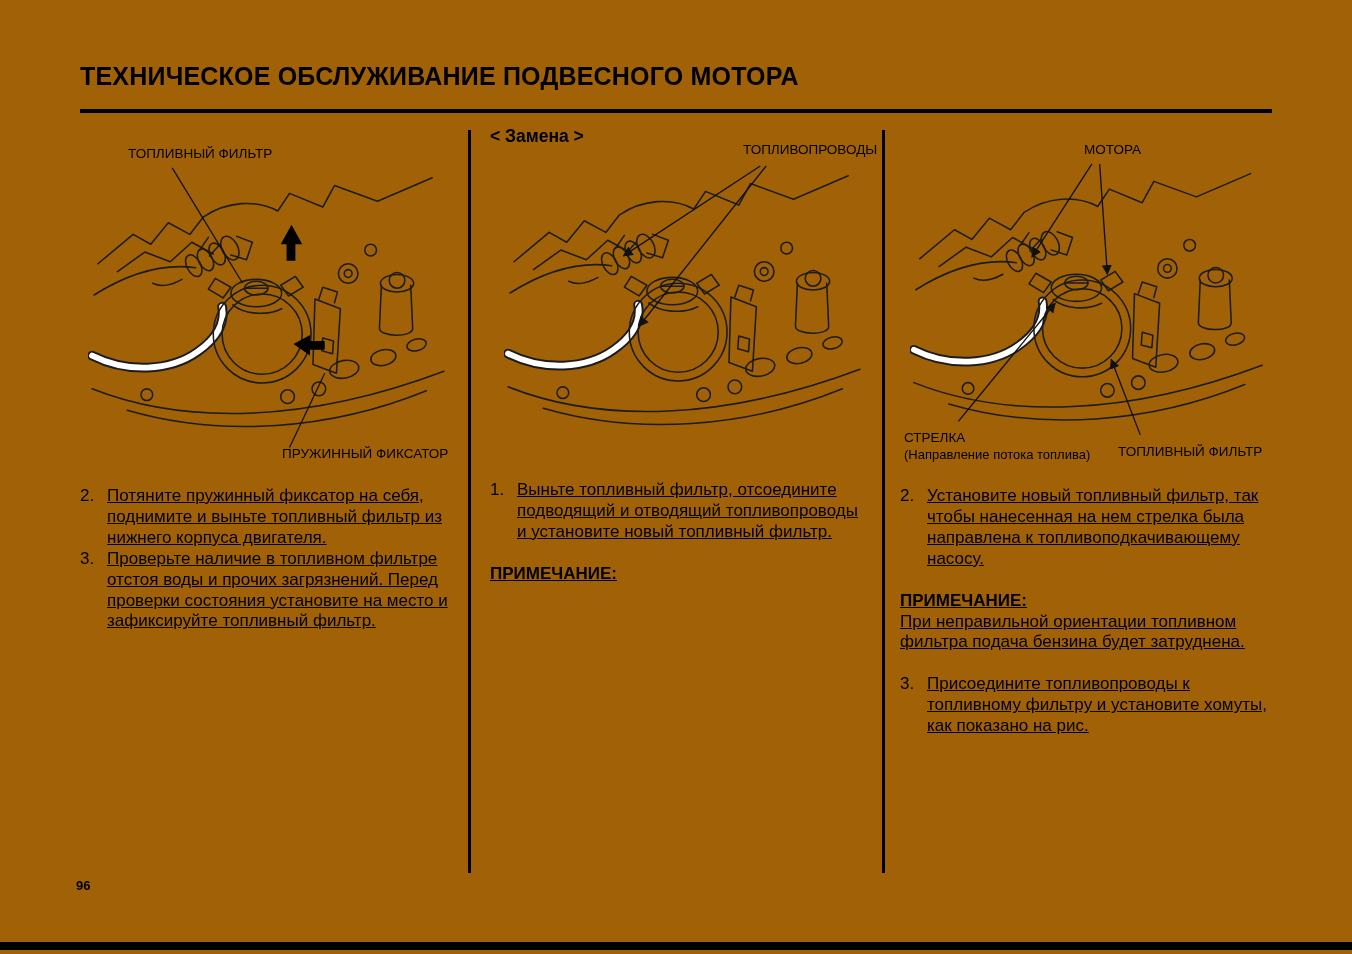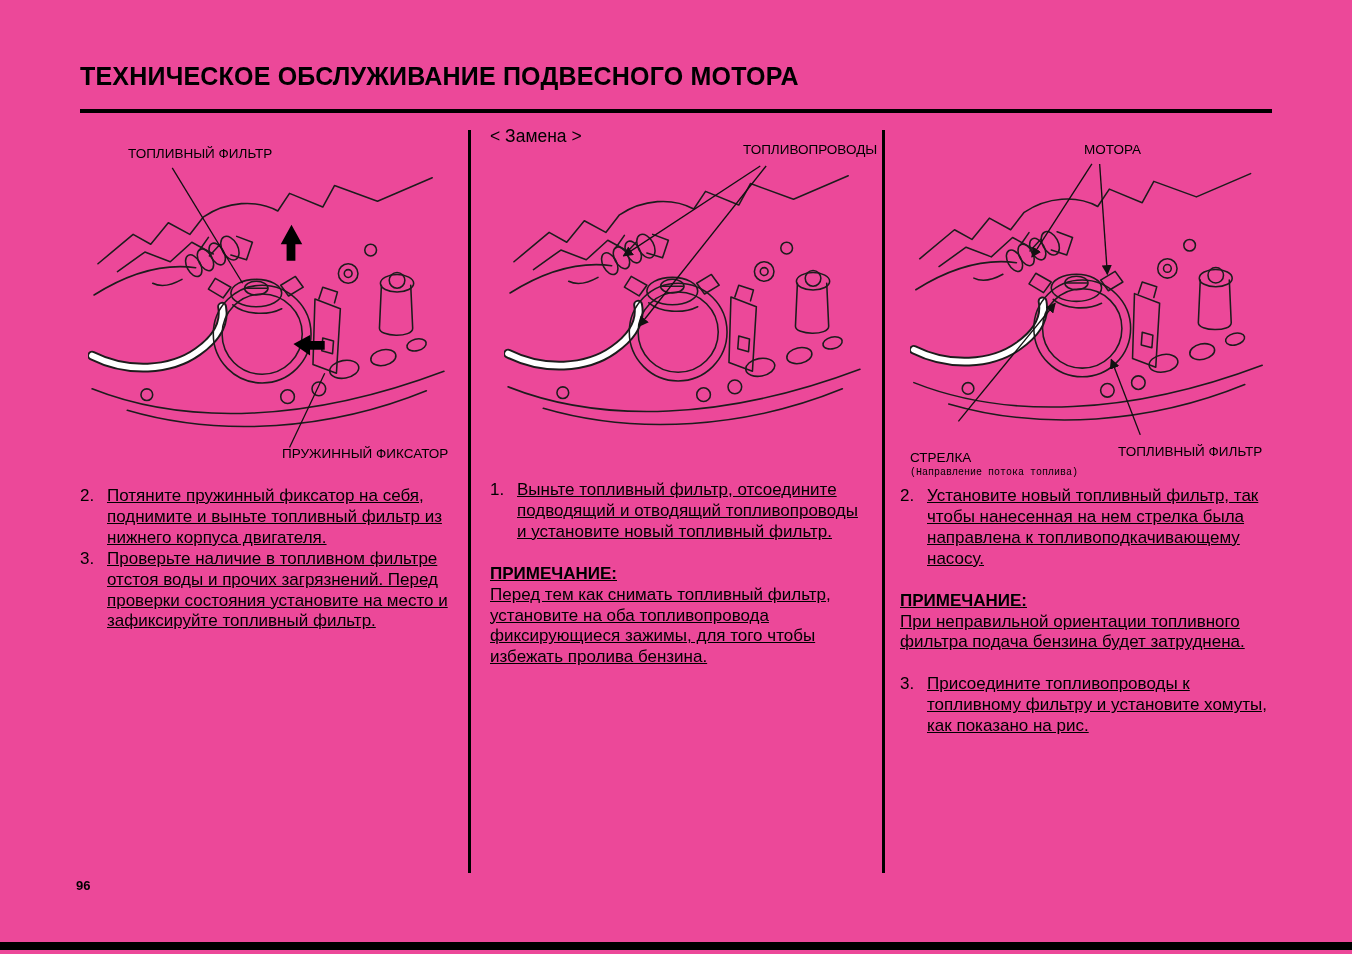--- a/index.html
+++ b/index.html
@@ -2,21 +2,21 @@
 <html lang="ru"><head>
 <meta charset="utf-8">
 <style>
   * { margin:0; padding:0; box-sizing:border-box; }
   html,body { background:#ffffff; }
   body { font-family:"Liberation Sans", sans-serif; color:#000; }
 
   .page {
     position:relative;
     width:1352px; height:954px;
-    background:#ec4899;
+    background:#a16207;
     overflow:hidden;
   }
 
   .title {
     position:absolute; left:80px; top:62px;
     font-size:25px; font-weight:700; letter-spacing:.2px;
     white-space:nowrap;
   }
   .title-rule {
     position:absolute; left:80px; top:109px;
@@ -35,33 +35,33 @@
 
   .col { position:absolute; }
   .col-1 { left:78px;  top:130px; width:380px; height:740px; }
   .col-2 { left:488px; top:122px; width:382px; height:748px; }
   .col-3 { left:898px; top:130px; width:376px; height:740px; }
 
   .fig { position:absolute; left:0; top:0; width:100%; }
   .fig-label {
     position:absolute; font-size:13.5px; white-space:nowrap; line-height:1.25;
   }
-  .fig-label .sub { font-size:10px;font-family:Liberation Mono, monospace; }
+  .fig-label .sub { font-size:13px; }
 
   .art { position:absolute; }
   .art-1 { left:10px; top:36px;  width:362px; height:303px; }
   .art-2 { left:16px; top:42px;  width:362px; height:303px; }
   .art-3 { left:12px; top:32px;  width:358px; height:300px; }
 
   .lbl-ff1    { left:50px;  top:16px; }
   .lbl-clip   { left:204px; top:316px; }
-  .section-header { position:absolute; left:2px; top:4px; font-size:17.5px; font-weight:400; }
+  .section-header { position:absolute; left:2px; top:4px; font-size:17.5px; font-weight:700; }
   .lbl-lines  { left:255px; top:20px; }
   .lbl-clamps { left:186px; top:12px; }
-  .lbl-arrow  { left:12px;   top:300px;margin-top:20px; }
+  .lbl-arrow  { left:6px;   top:300px; }
   .lbl-ff3    { left:220px; top:314px; }
 
   .text-block {
     position:absolute; left:2px; width:372px;
     font-size:17px; line-height:1.23;
   }
   .text-1 { top:356px; }
   .text-2 { top:358px; }
   .text-3 { top:356px; }
 
@@ -177,21 +177,20 @@
         </g>
       </svg>
     </div>
     <div class="text-block text-2">
       <div class="step">
         <span class="step-num">1.</span>
         <div class="step-text">Выньте топливный фильтр, отсоедините подводящий и отводящий топливопроводы и установите новый топливный фильтр.</div>
       </div>
       <div class="note">
         <div class="note-title">ПРИМЕЧАНИЕ:</div>
-        <div class="note-text">Перед тем как снимать топливный фильтр, установите на оба топливопровода фиксирующиеся зажимы, для того чтобы избежать пролива бензина.</div>
       </div>
     </div>
   </section>
 
   <section class="col col-3">
     <div class="fig">
       <div class="fig-label lbl-clamps">МОТОРА</div>
       <svg class="art art-3" viewBox="0 0 370 310">
         <use href="#engine-base"></use>
         <g stroke="#111" stroke-width="1.4" fill="none">
@@ -207,21 +206,21 @@
       </div>
       <div class="fig-label lbl-ff3">ТОПЛИВНЫЙ ФИЛЬТР</div>
     </div>
     <div class="text-block text-3">
       <div class="step">
         <span class="step-num">2.</span>
         <div class="step-text">Установите новый топливный фильтр, так чтобы нанесенная на нем стрелка была направлена к топливоподкачивающему насосу.</div>
       </div>
       <div class="note">
         <div class="note-title">ПРИМЕЧАНИЕ:</div>
-        <div class="note-text">При неправильной ориентации топливного фильтра подача бензина будет затруднена.</div>
+        <div class="note-text">При неправильной ориентации топливном фильтра подача бензина будет затруднена.</div>
       </div>
       <div class="step step-gap">
         <span class="step-num">3.</span>
         <div class="step-text">Присоедините топливопроводы к топливному фильтру и установите хомуты, как показано на рис.</div>
       </div>
     </div>
   </section>
 
   <div class="page-number">96</div>
   <div class="bottom-rule"></div>

